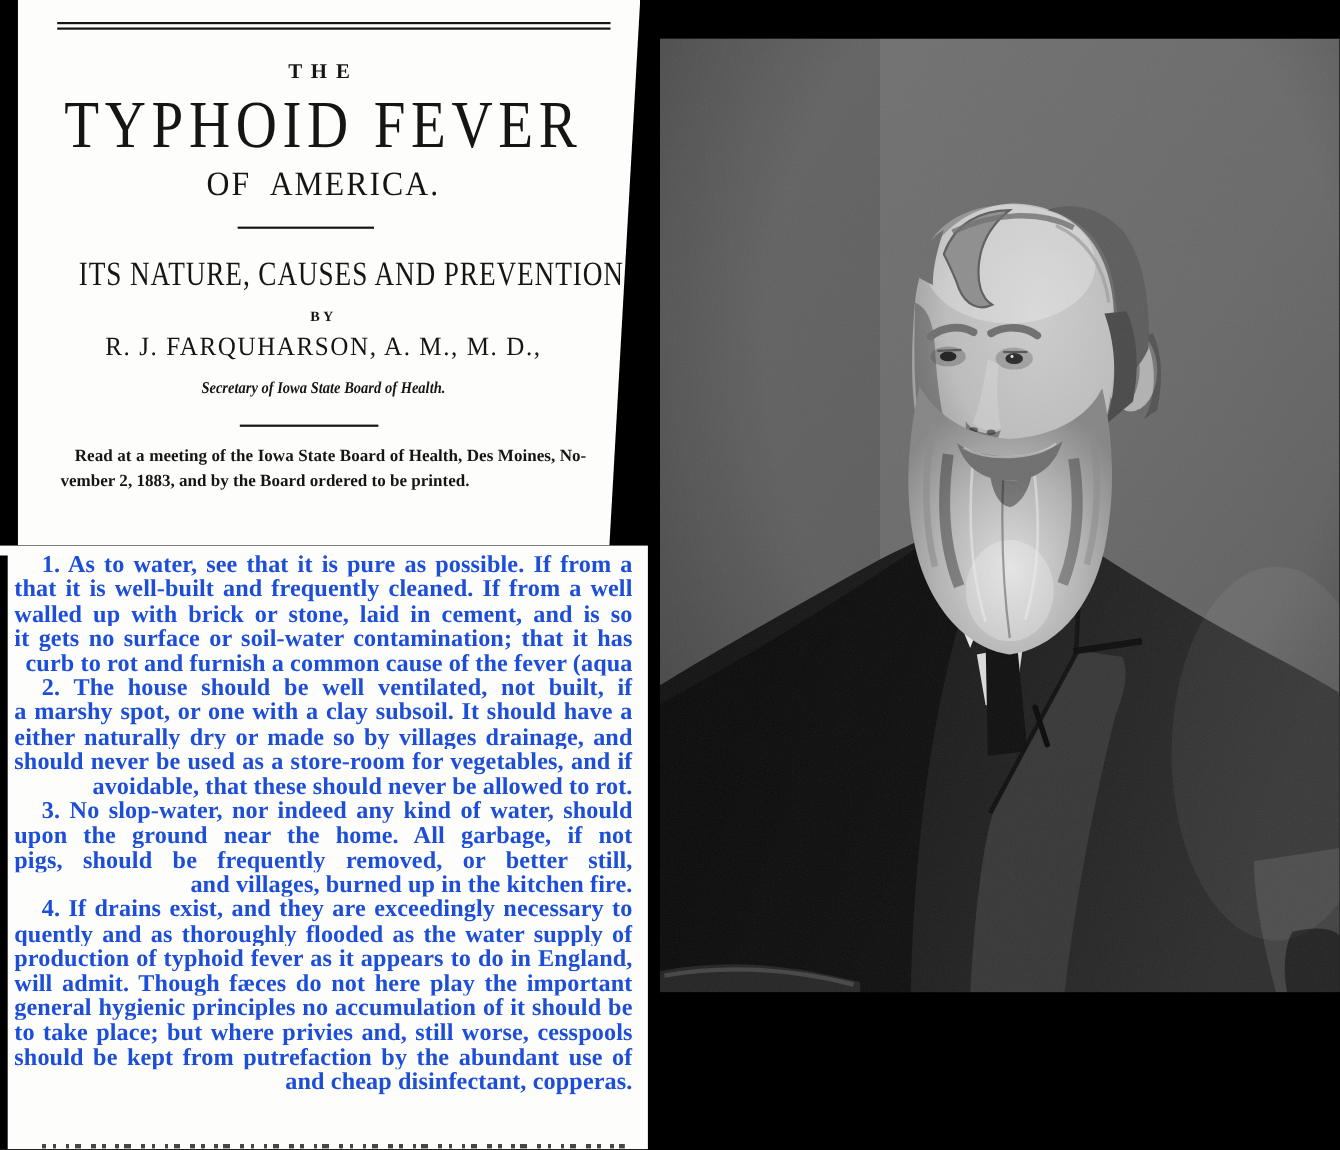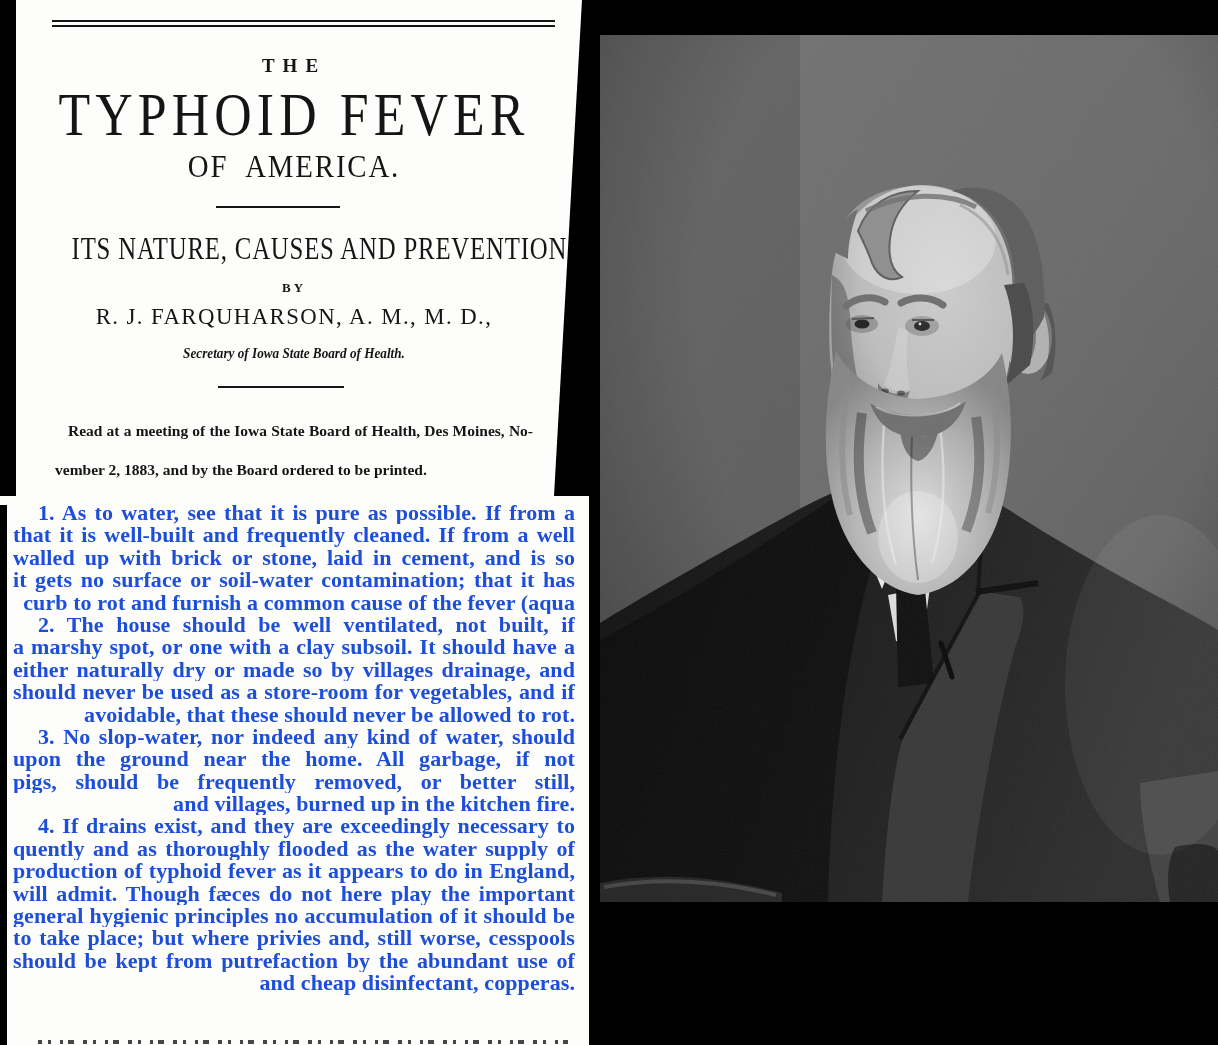--- a/index.html
+++ b/index.html
@@ -23,21 +23,21 @@
   .m-tagline{position:absolute;top:231px;width:100%;font-size:31px;letter-spacing:1px;
              transform:scaleX(.8);transform-origin:50% 50%;white-space:nowrap;}
   .m-by{position:absolute;top:280px;width:100%;font-size:13px;font-weight:700;letter-spacing:3px;}
   .m-author{position:absolute;top:303px;width:100%;font-size:24px;letter-spacing:1.5px;
             transform:scaleX(.95);transform-origin:50% 50%;white-space:nowrap;}
   .m-authortitle{position:absolute;top:345px;width:100%;font-size:15px;font-weight:700;font-style:italic;
                  transform:scaleX(.88);transform-origin:50% 50%;}
   .m-hr2{position:absolute;left:202px;top:386px;width:126px;border-top:2px solid #151515;}
   .m-note{position:absolute;left:39px;top:404px;width:478px;text-align:left;
           font-size:15.5px;font-weight:700;line-height:22.5px;color:#151515;}
-  .rline{overflow:hidden;height:22.5px;margin-top:16px;}
+  .rline{overflow:hidden;height:22.5px;}
   .rline.just{text-align:justify;}
   .rline.just::after{content:"";display:inline-block;width:100%;height:0;}
   .rline.ind{text-indent:13px;}
   
   .bodytext{position:absolute;left:13px;top:6px;width:562px;}
   .bline{height:22.4px;line-height:22.4px;overflow:hidden;text-align:justify;
          font-size:22px;font-weight:700;color:#1d4ed8;letter-spacing:.1px;}
   .bline::after{content:"";display:inline-block;width:100%;height:0;}
   .bline.last{text-align:right;}
   .bline.last::after{content:none;}

